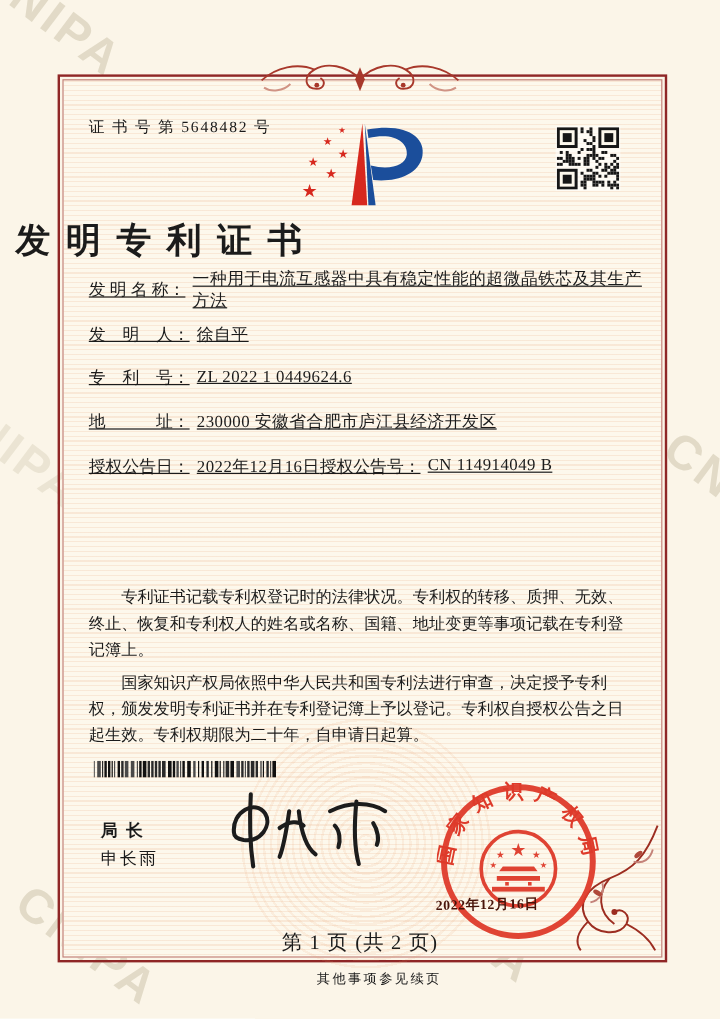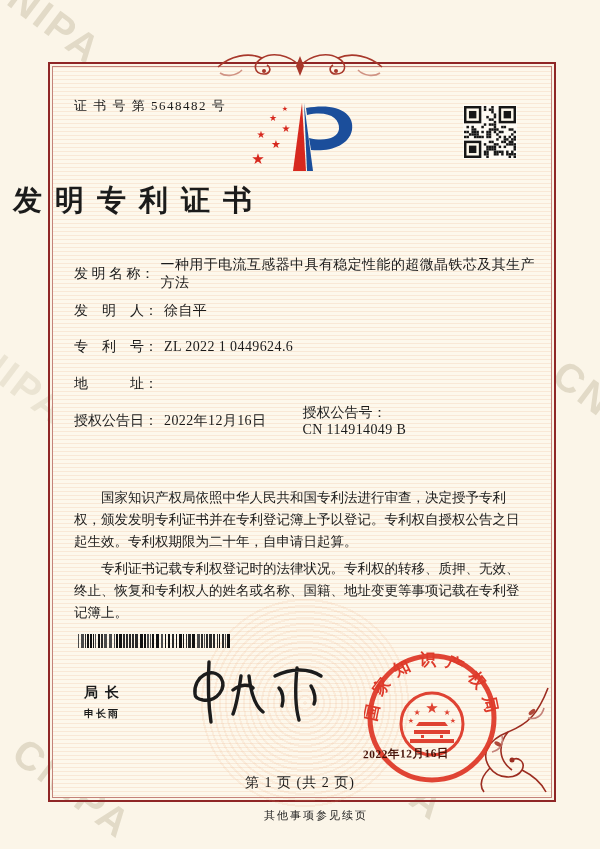--- a/index.html
+++ b/index.html
@@ -13,35 +13,35 @@
         background:repeating-radial-gradient(circle at 50% 50%, rgba(233,158,108,.12) 0 2px, rgba(0,0,0,0) 2px 6px);}
   
   .wm{position:absolute;font-family:"Liberation Sans",sans-serif;font-weight:700;font-size:40px;
       letter-spacing:3px;color:rgba(190,180,152,.42);transform:rotate(37deg);white-space:nowrap;pointer-events:none;}
   .wm.faint{color:rgba(190,180,152,.26);}
   .cert-no{position:absolute;left:74px;top:97px;font-size:13px;letter-spacing:1.5px;}
   .logo{position:absolute;left:243px;top:100px;}
   .qr{position:absolute;left:463px;top:105px;background:rgba(255,255,255,.55);padding:1px;}
   .title{position:absolute;left:0;right:0;top:181px;font-size:29px;font-weight:700;
          letter-spacing:13px;text-indent:13px;}
-  .fields{position:absolute;left:74px;top:256px;width:462px;}
+  .fields{position:absolute;left:74px;top:224px;width:462px;text-decoration:underline;}
   .frow{display:flex;align-items:center;height:36.6px;font-size:14px;}
   .frow .lbl{white-space:pre;margin-right:6px;font-weight:400;}
   .frow .val{letter-spacing:.4px;}
-  .frow .pair2{margin-left:36px;display:flex;flex-direction:column;}
+  .frow .pair2{display:flex;align-items:center;}
   .paras{position:absolute;left:74px;top:487px;width:458px;font-size:13.5px;line-height:1.63;}
   .paras p{margin:0 0 5px;text-indent:2em;}
   .barcode{position:absolute;left:78px;top:634px;}
   .signer-title{position:absolute;left:84px;top:684px;font-size:14px;font-weight:700;letter-spacing:7px;text-align:right;}
-  .signer-name{position:absolute;left:84px;top:707px;font-size:10px;font-weight:700;letter-spacing:2px;}
+  .signer-name{position:absolute;left:84px;top:707px;font-size:14px;font-weight:400;letter-spacing:2px;}
   .sig{position:absolute;left:175px;top:650px;}
   .seal{position:absolute;left:364px;top:650px;width:136px;height:136px;}
   .seal-date{position:absolute;left:-1px;top:96px;width:142px;font-size:11.5px;font-weight:700;
              color:#471309;letter-spacing:.5px;transform:rotate(-1deg);}
-  .pagenum{position:absolute;left:0;right:0;top:774px;text-align:center;font-size:14px;letter-spacing:1px;}
+  .pagenum{position:absolute;left:0;right:0;top:774px;text-align:center;font-size:17px;letter-spacing:1px;}
   .footnote{position:absolute;left:0;right:0;top:808px;text-align:center;font-size:11px;letter-spacing:2px;padding-left:32px;}
   .ornament-top{position:absolute;left:208px;top:50px;}
   .ornament-corner{position:absolute;left:468px;top:684px;}
 </style>
 </head>
 <body>
 
 <div class="page">
 
   <div class="wm" style="left:-26px;top:-8px;">CNIPA</div>
@@ -230,34 +230,35 @@
     <div class="frow">
       <span class="lbl">发　明　人：</span>
       <span class="val">徐自平</span>
     </div>
     <div class="frow">
       <span class="lbl">专　利　号：</span>
       <span class="val">ZL 2022 1 0449624.6</span>
     </div>
     <div class="frow">
       <span class="lbl">地　　　址：</span>
+      <span class="val">230000 安徽省合肥市庐江县经济开发区</span>
     </div>
     <div class="frow">
       <span class="lbl">授权公告日：</span>
       <span class="val">2022年12月16日</span>
       <span class="pair2">
         <span class="lbl">授权公告号：</span>
         <span class="val">CN 114914049 B</span>
       </span>
     </div>
   </div>
 
   <div class="paras">
+    <p>专利证书记载专利权登记时的法律状况。专利权的转移、质押、无效、终止、恢复和专利权人的姓名或名称、国籍、地址变更等事项记载在专利登记簿上。</p>
     <p>国家知识产权局依照中华人民共和国专利法进行审查，决定授予专利权，颁发发明专利证书并在专利登记簿上予以登记。专利权自授权公告之日起生效。专利权期限为二十年，自申请日起算。</p>
-    <p>专利证书记载专利权登记时的法律状况。专利权的转移、质押、无效、终止、恢复和专利权人的姓名或名称、国籍、地址变更等事项记载在专利登记簿上。</p>
   </div>
 
   <svg class="barcode" id="barcodeSvg" width="158" height="14">
       <rect x="0" y="0" width="1" height="14" fill="#4a4a4a"></rect>
       <rect x="3" y="0" width="3" height="14" fill="#4a4a4a"></rect>
       <rect x="7" y="0" width="1" height="14" fill="#2a2a2a"></rect>
       <rect x="9" y="0" width="2" height="14" fill="#111"></rect>
       <rect x="12" y="0" width="2" height="14" fill="#111"></rect>
       <rect x="15" y="0" width="1" height="14" fill="#111"></rect>
       <rect x="17" y="0" width="1" height="14" fill="#4a4a4a"></rect>

